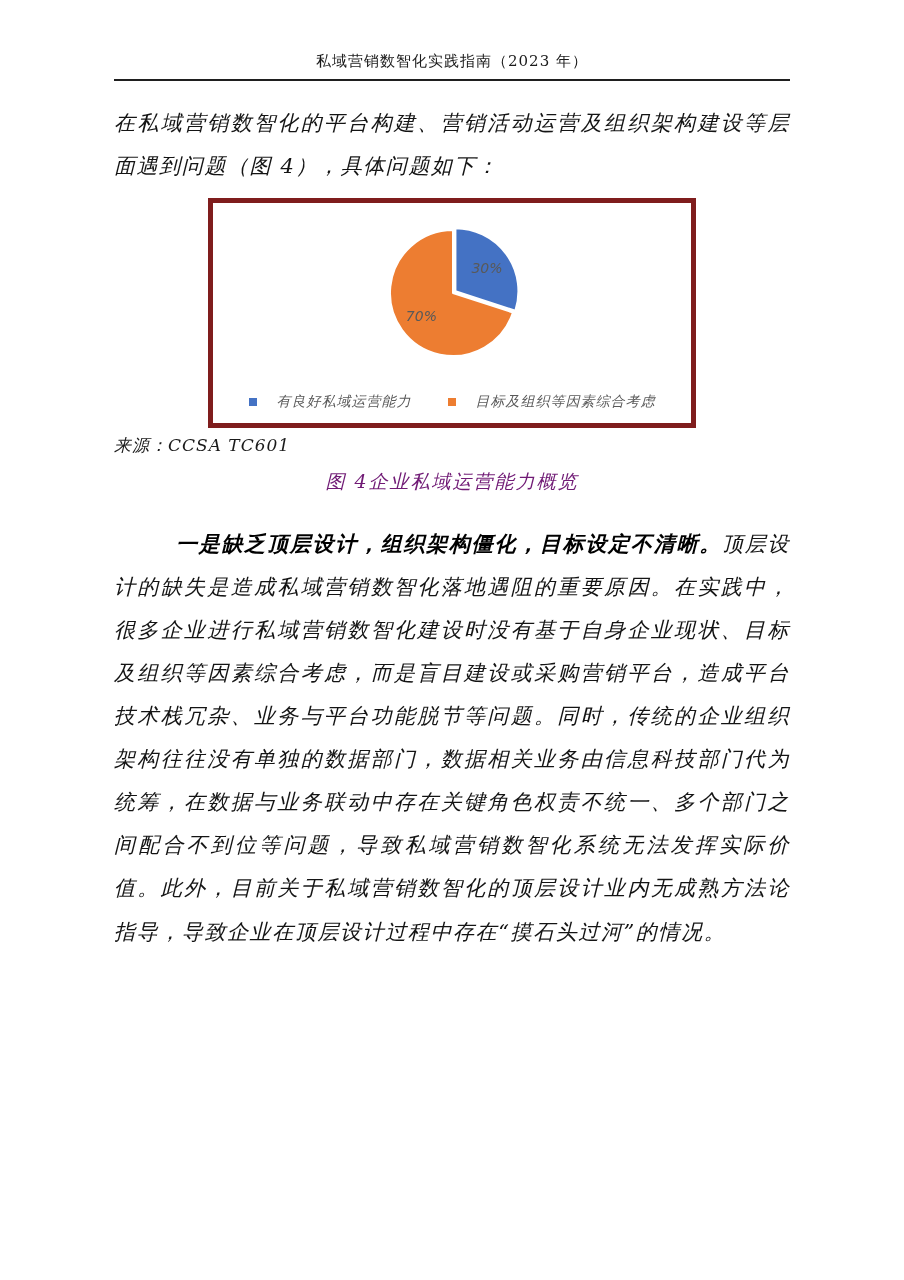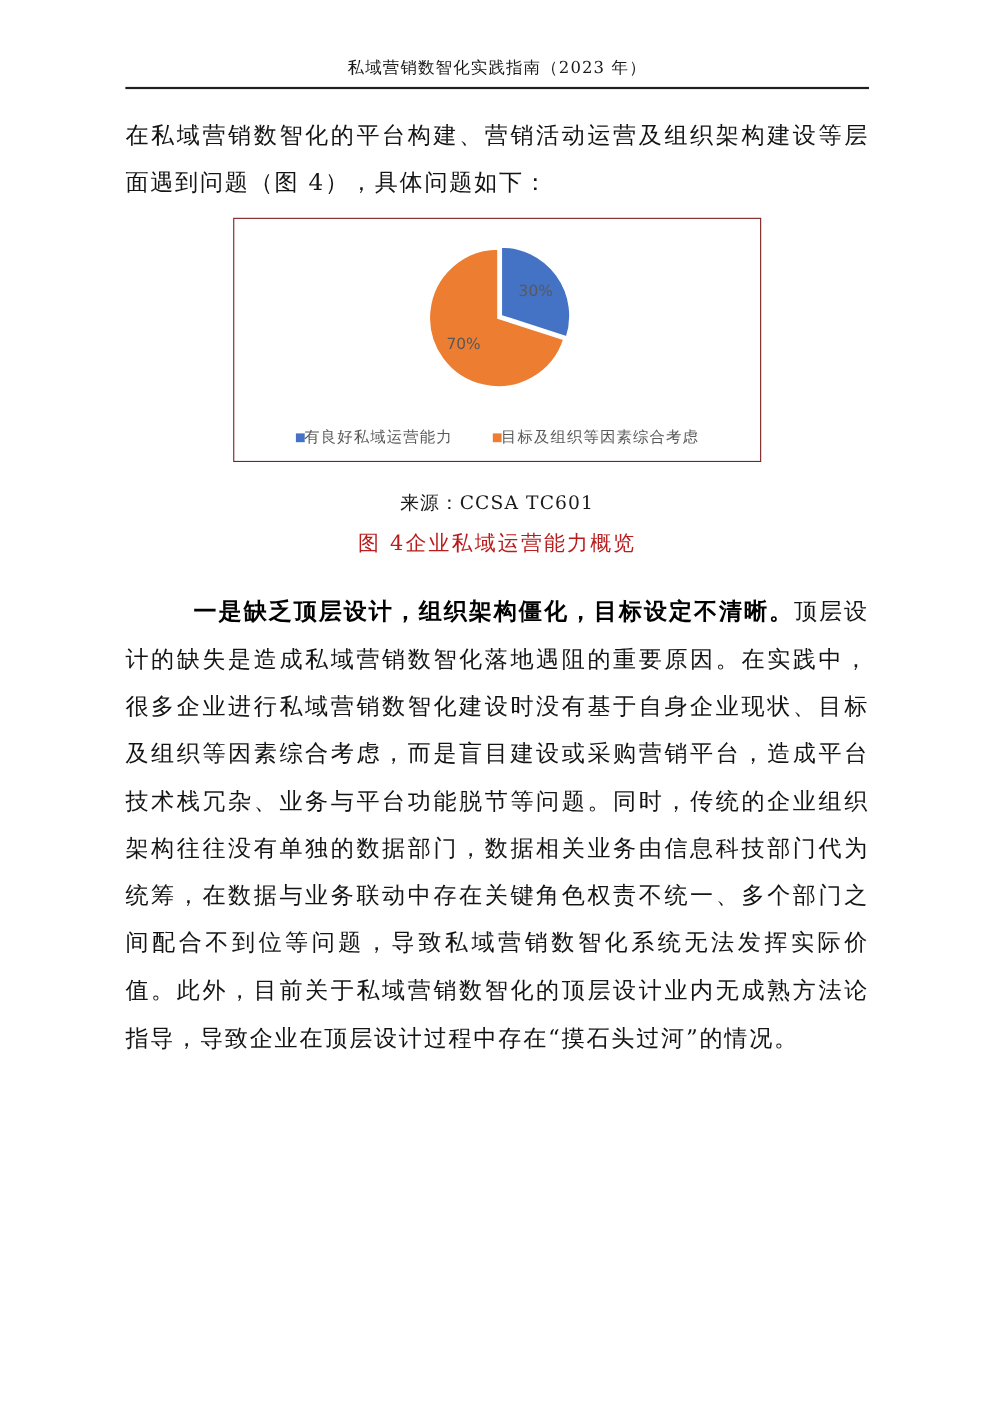--- a/index.html
+++ b/index.html
@@ -16,70 +16,70 @@
   }
   .page-header { margin: 0; }
   .header-title {
     text-align: center;
     font-size: 15px;
     letter-spacing: 1px;
     color: #1a1a1a;
     padding-bottom: 8px;
     border-bottom: 2px solid #1f1f1f;
   }
-  .doc-body { padding-top: 21px; }
+  .doc-body { padding-top: 21px; font-style: italic; }
   .para {
     font-size: 21px;
     line-height: 2.05;
     letter-spacing: 1.6px;
     text-align: justify;
     margin: 0;
   }
   .para.indent { text-indent: 2em; }
   .lead {
     font-family: "DejaVu Sans", "Liberation Sans", sans-serif;
     font-weight: 700;
     color: #000;
     margin-left: 20px;
   }
   .figure-block { margin: 10px 0 28px 0; }
   .chart-box {
     width: 478px; height: 220px;
-    border: 1px solid #7f1d1d;
+    border: 5px solid #7f1d1d;
     margin: 0 auto;
     position: relative;
     background: #fff;
   }
   .chart-box svg { position: absolute; left: 0; top: 0; }
   .chart-legend {
     position: absolute;
     left: 0; right: 0; bottom: 12px;
     display: flex;
     justify-content: center;
     gap: 36px;
     font-family: "DejaVu Sans", "Liberation Sans", sans-serif;
     font-size: 14px;
     color: #595959;
     letter-spacing: 1px;
   }
-  .legend-item { display: flex; align-items: center; gap: 0; }
+  .legend-item { display: flex; align-items: center; gap: 20px; }
   .legend-swatch { width: 8px; height: 8px; display: inline-block; }
   .figure-source {
-    text-align: center;
+    text-align: left;
     font-size: 17px;
     letter-spacing: 1px;
-    margin-top: 26px;
+    margin-top: 6px;
     color: #1a1a1a;
   }
   .figure-caption {
     text-align: center;
     font-size: 19px;
     letter-spacing: 2px;
     margin-top: 12px;
-    color: #b91c1c;
+    color: #701a75;
   }
   .pie-label {
     font-family: "DejaVu Sans", "Liberation Sans", sans-serif;
     font-size: 14px;
   }
 </style>
 </head>
 <body>
 
 <div class="page">

